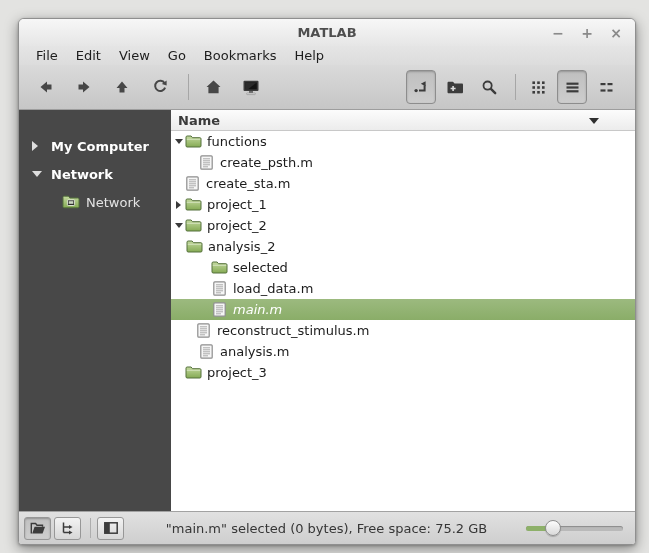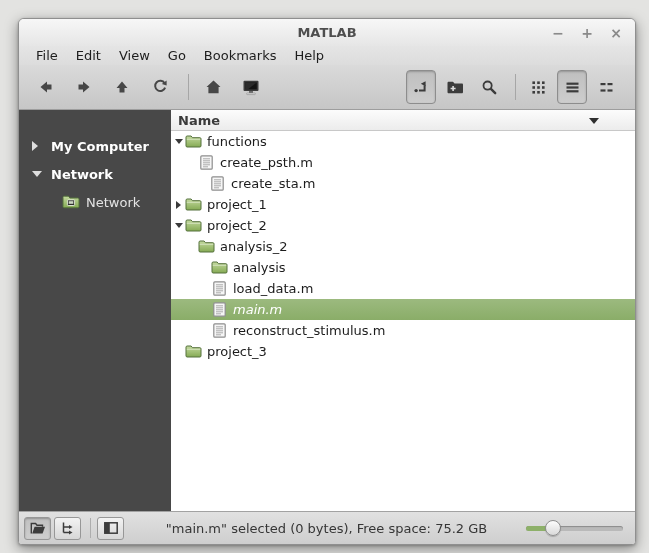--- a/index.html
+++ b/index.html
@@ -297,21 +297,21 @@
               <svg class="i-file" width="13" height="15" viewBox="0 0 13 15">
                 <rect x="0.8" y="0.8" width="11.4" height="13.4" rx="1" fill="#f6f6f6" stroke="#8d8d8d" stroke-width="1.2"></rect>
                 <g stroke="#ababab" stroke-width="1">
                   <path d="M3 3.8 H10 M3 5.8 H10 M3 7.8 H10 M3 9.8 H10 M3 11.8 H8"></path>
                 </g>
               </svg>
             </span>
             <span class="rname">create_psth.m</span>
           </div>
 
-          <div class="row file exp-none" style="padding-left: 26px;">
+          <div class="row file exp-none" style="padding-left: 1px;">
             <span class="expander"></span>
             <span class="ricon">
 
               <svg class="i-file" width="13" height="15" viewBox="0 0 13 15">
                 <rect x="0.8" y="0.8" width="11.4" height="13.4" rx="1" fill="#f6f6f6" stroke="#8d8d8d" stroke-width="1.2"></rect>
                 <g stroke="#ababab" stroke-width="1">
                   <path d="M3 3.8 H10 M3 5.8 H10 M3 7.8 H10 M3 9.8 H10 M3 11.8 H8"></path>
                 </g>
               </svg>
             </span>
@@ -339,21 +339,21 @@
             <span class="ricon">
               <svg class="i-folder" width="17" height="13" viewBox="0 0 17 13">
                 <path d="M1 2.1 C1 1.5 1.5 1 2.1 1 H6.1 L7.5 2.7 H14.9 C15.6 2.7 16 3.2 16 3.8 V10.9 C16 11.6 15.6 12 14.9 12 H2.1 C1.5 12 1 11.6 1 10.9 Z" fill="url(#gfold)" stroke="#55713c" stroke-width="1"></path>
                 <path d="M1.7 4.3 H15.3" stroke="#ffffff" stroke-opacity="0.45" stroke-width="1"></path>
               </svg>
 
             </span>
             <span class="rname">project_2</span>
           </div>
 
-          <div class="row folder exp-none" style="padding-left: 15px;">
+          <div class="row folder exp-none" style="padding-left: 3px;">
             <span class="expander"></span>
             <span class="ricon">
               <svg class="i-folder" width="17" height="13" viewBox="0 0 17 13">
                 <path d="M1 2.1 C1 1.5 1.5 1 2.1 1 H6.1 L7.5 2.7 H14.9 C15.6 2.7 16 3.2 16 3.8 V10.9 C16 11.6 15.6 12 14.9 12 H2.1 C1.5 12 1 11.6 1 10.9 Z" fill="url(#gfold)" stroke="#55713c" stroke-width="1"></path>
                 <path d="M1.7 4.3 H15.3" stroke="#ffffff" stroke-opacity="0.45" stroke-width="1"></path>
               </svg>
 
             </span>
             <span class="rname">analysis_2</span>
           </div>
@@ -361,21 +361,21 @@
 
           <div class="row folder exp-none" style="padding-left: 28px;">
             <span class="expander"></span>
             <span class="ricon">
               <svg class="i-folder" width="17" height="13" viewBox="0 0 17 13">
                 <path d="M1 2.1 C1 1.5 1.5 1 2.1 1 H6.1 L7.5 2.7 H14.9 C15.6 2.7 16 3.2 16 3.8 V10.9 C16 11.6 15.6 12 14.9 12 H2.1 C1.5 12 1 11.6 1 10.9 Z" fill="url(#gfold)" stroke="#55713c" stroke-width="1"></path>
                 <path d="M1.7 4.3 H15.3" stroke="#ffffff" stroke-opacity="0.45" stroke-width="1"></path>
               </svg>
 
             </span>
-            <span class="rname">analysis</span>
+            <span class="rname">selected</span>
           </div>
 
           <div class="row file exp-none" style="padding-left: 28px;">
             <span class="expander"></span>
             <span class="ricon">
 
               <svg class="i-file" width="13" height="15" viewBox="0 0 13 15">
                 <rect x="0.8" y="0.8" width="11.4" height="13.4" rx="1" fill="#f6f6f6" stroke="#8d8d8d" stroke-width="1.2"></rect>
                 <g stroke="#ababab" stroke-width="1">
                   <path d="M3 3.8 H10 M3 5.8 H10 M3 7.8 H10 M3 9.8 H10 M3 11.8 H8"></path>
@@ -392,34 +392,47 @@
               <svg class="i-file" width="13" height="15" viewBox="0 0 13 15">
                 <rect x="0.8" y="0.8" width="11.4" height="13.4" rx="1" fill="#f6f6f6" stroke="#8d8d8d" stroke-width="1.2"></rect>
                 <g stroke="#ababab" stroke-width="1">
                   <path d="M3 3.8 H10 M3 5.8 H10 M3 7.8 H10 M3 9.8 H10 M3 11.8 H8"></path>
                 </g>
               </svg>
             </span>
             <span class="rname">main.m</span>
           </div>
 
-          <div class="row file exp-none" style="padding-left: 28px;">
+          <div class="row file exp-none" style="padding-left: 12px;">
             <span class="expander"></span>
             <span class="ricon">
 
               <svg class="i-file" width="13" height="15" viewBox="0 0 13 15">
                 <rect x="0.8" y="0.8" width="11.4" height="13.4" rx="1" fill="#f6f6f6" stroke="#8d8d8d" stroke-width="1.2"></rect>
                 <g stroke="#ababab" stroke-width="1">
                   <path d="M3 3.8 H10 M3 5.8 H10 M3 7.8 H10 M3 9.8 H10 M3 11.8 H8"></path>
                 </g>
               </svg>
             </span>
             <span class="rname">reconstruct_stimulus.m</span>
           </div>
 
+          <div class="row file exp-none" style="padding-left: 15px;">
+            <span class="expander"></span>
+            <span class="ricon">
+
+              <svg class="i-file" width="13" height="15" viewBox="0 0 13 15">
+                <rect x="0.8" y="0.8" width="11.4" height="13.4" rx="1" fill="#f6f6f6" stroke="#8d8d8d" stroke-width="1.2"></rect>
+                <g stroke="#ababab" stroke-width="1">
+                  <path d="M3 3.8 H10 M3 5.8 H10 M3 7.8 H10 M3 9.8 H10 M3 11.8 H8"></path>
+                </g>
+              </svg>
+            </span>
+            <span class="rname">analysis.m</span>
+          </div>
 
           <div class="row folder exp-none" style="padding-left: 2px;">
             <span class="expander"></span>
             <span class="ricon">
               <svg class="i-folder" width="17" height="13" viewBox="0 0 17 13">
                 <path d="M1 2.1 C1 1.5 1.5 1 2.1 1 H6.1 L7.5 2.7 H14.9 C15.6 2.7 16 3.2 16 3.8 V10.9 C16 11.6 15.6 12 14.9 12 H2.1 C1.5 12 1 11.6 1 10.9 Z" fill="url(#gfold)" stroke="#55713c" stroke-width="1"></path>
                 <path d="M1.7 4.3 H15.3" stroke="#ffffff" stroke-opacity="0.45" stroke-width="1"></path>
               </svg>
 
             </span>

